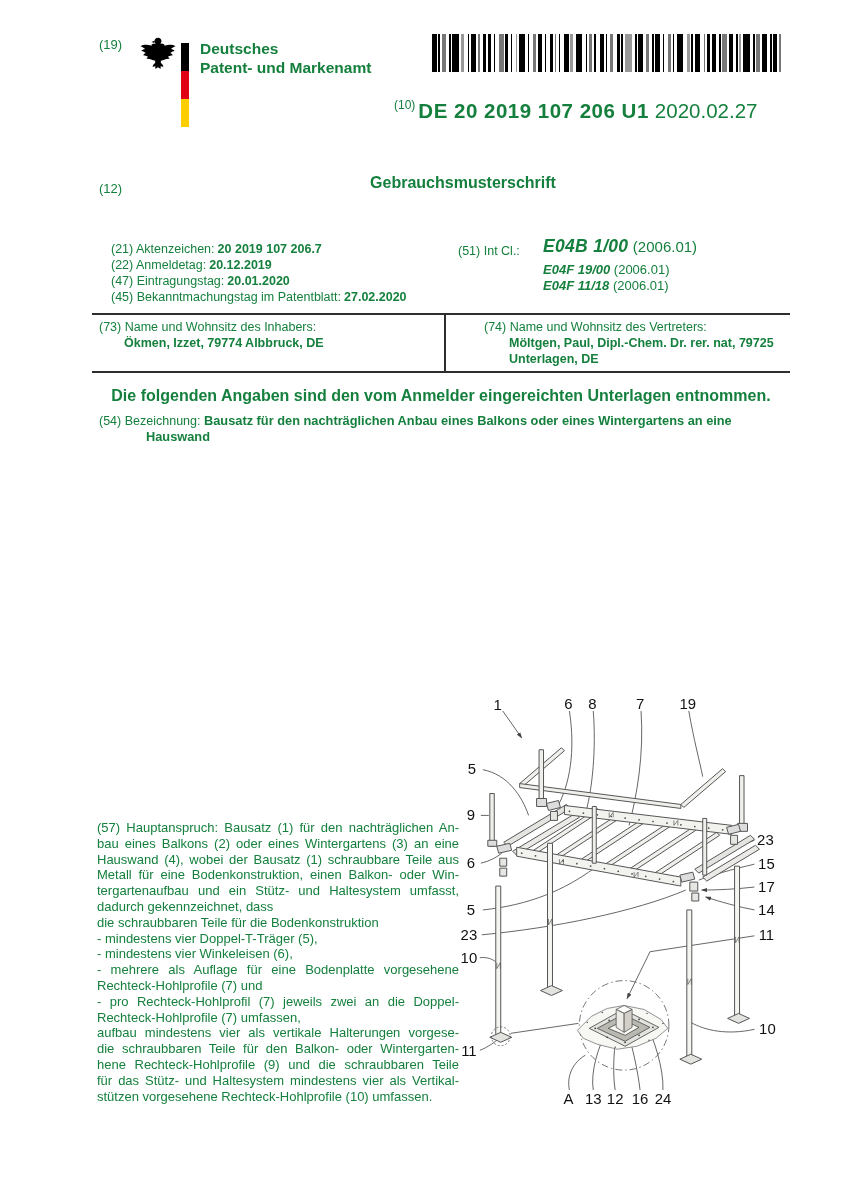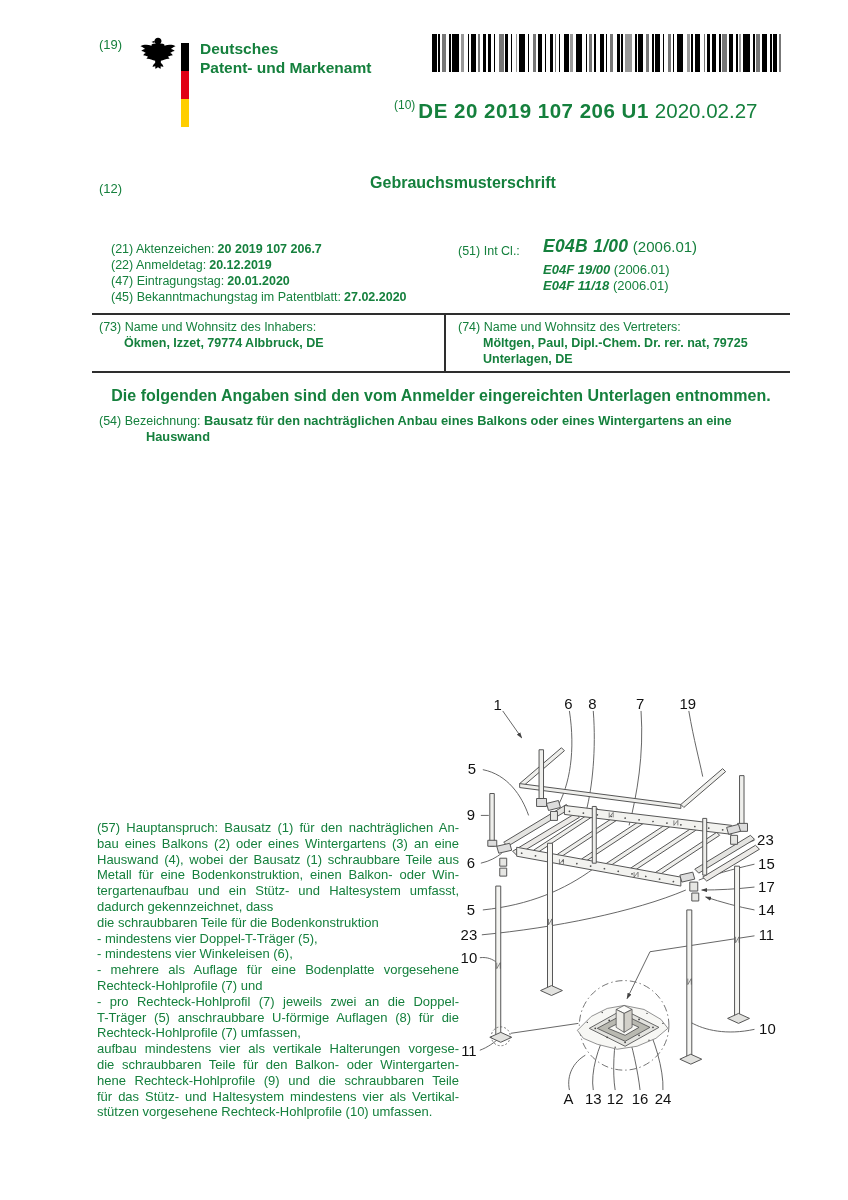--- a/index.html
+++ b/index.html
@@ -151,21 +151,21 @@
 
   <div class="abs rule" style="left:92px;top:313px;width:698px;"></div>
   <div class="abs vrule" style="left:444px;top:313px;height:60px;"></div>
   <div class="abs rule" style="left:92px;top:371px;width:698px;"></div>
 
   <div class="abs party" style="left:99px;top:319px;">
     <span>(73)</span>
     <span>Name und Wohnsitz des Inhabers:</span>
     <b style="margin-left:25px;">Ökmen, Izzet, 79774 Albbruck, DE</b>
   </div>
-  <div class="abs party" style="left:458px;top:319px;">
+  <div class="abs party" style="left:484px;top:319px;">
     <span>(74)</span>
     <span>Name und Wohnsitz des Vertreters:</span>
     <b style="margin-left:25px;">Möltgen, Paul, Dipl.-Chem. Dr. rer. nat, 79725</b>
     <b style="margin-left:25px;">Unterlagen, DE</b>
   </div>
 
   <div class="abs notice" style="left:92px;top:387px;width:698px;">Die folgenden Angaben sind den vom Anmelder eingereichten Unterlagen entnommen.</div>
 
   <div class="abs desig" style="left:99px;top:413px;">
     <span>(54)</span>
@@ -182,21 +182,20 @@
       <div class="ln j">Hauswand (4), wobei der Bausatz (1) schraubbare Teile aus</div>
       <div class="ln j">Metall für eine Bodenkonstruktion, einen Balkon- oder Win-</div>
       <div class="ln j">tergartenaufbau und ein Stütz- und Haltesystem umfasst,</div>
       <div class="ln">dadurch gekennzeichnet, dass</div>
       <div class="ln">die schraubbaren Teile für die Bodenkonstruktion</div>
       <div class="ln">- mindestens vier Doppel-T-Träger (5),</div>
       <div class="ln">- mindestens vier Winkeleisen (6),</div>
       <div class="ln j">- mehrere als Auflage für eine Bodenplatte vorgesehene</div>
       <div class="ln">Rechteck-Hohlprofile (7) und</div>
       <div class="ln j">- pro Rechteck-Hohlprofil (7) jeweils zwei an die Doppel-</div>
-      <div class="ln j">T-Träger (5) anschraubbare U-förmige Auflagen (8) für die</div>
       <div class="ln">Rechteck-Hohlprofile (7) umfassen,</div>
       <div class="ln j">aufbau mindestens vier als vertikale Halterungen vorgese-</div>
       <div class="ln j">die schraubbaren Teile für den Balkon- oder Wintergarten-</div>
       <div class="ln j">hene Rechteck-Hohlprofile (9) und die schraubbaren Teile</div>
       <div class="ln j">für das Stütz- und Haltesystem mindestens vier als Vertikal-</div>
       <div class="ln">stützen vorgesehene Rechteck-Hohlprofile (10) umfassen.</div>
     </div>
 
   <svg class="abs" style="left:450px;top:678px;" width="398" height="442" viewBox="0 0 400 440">
     <defs>

